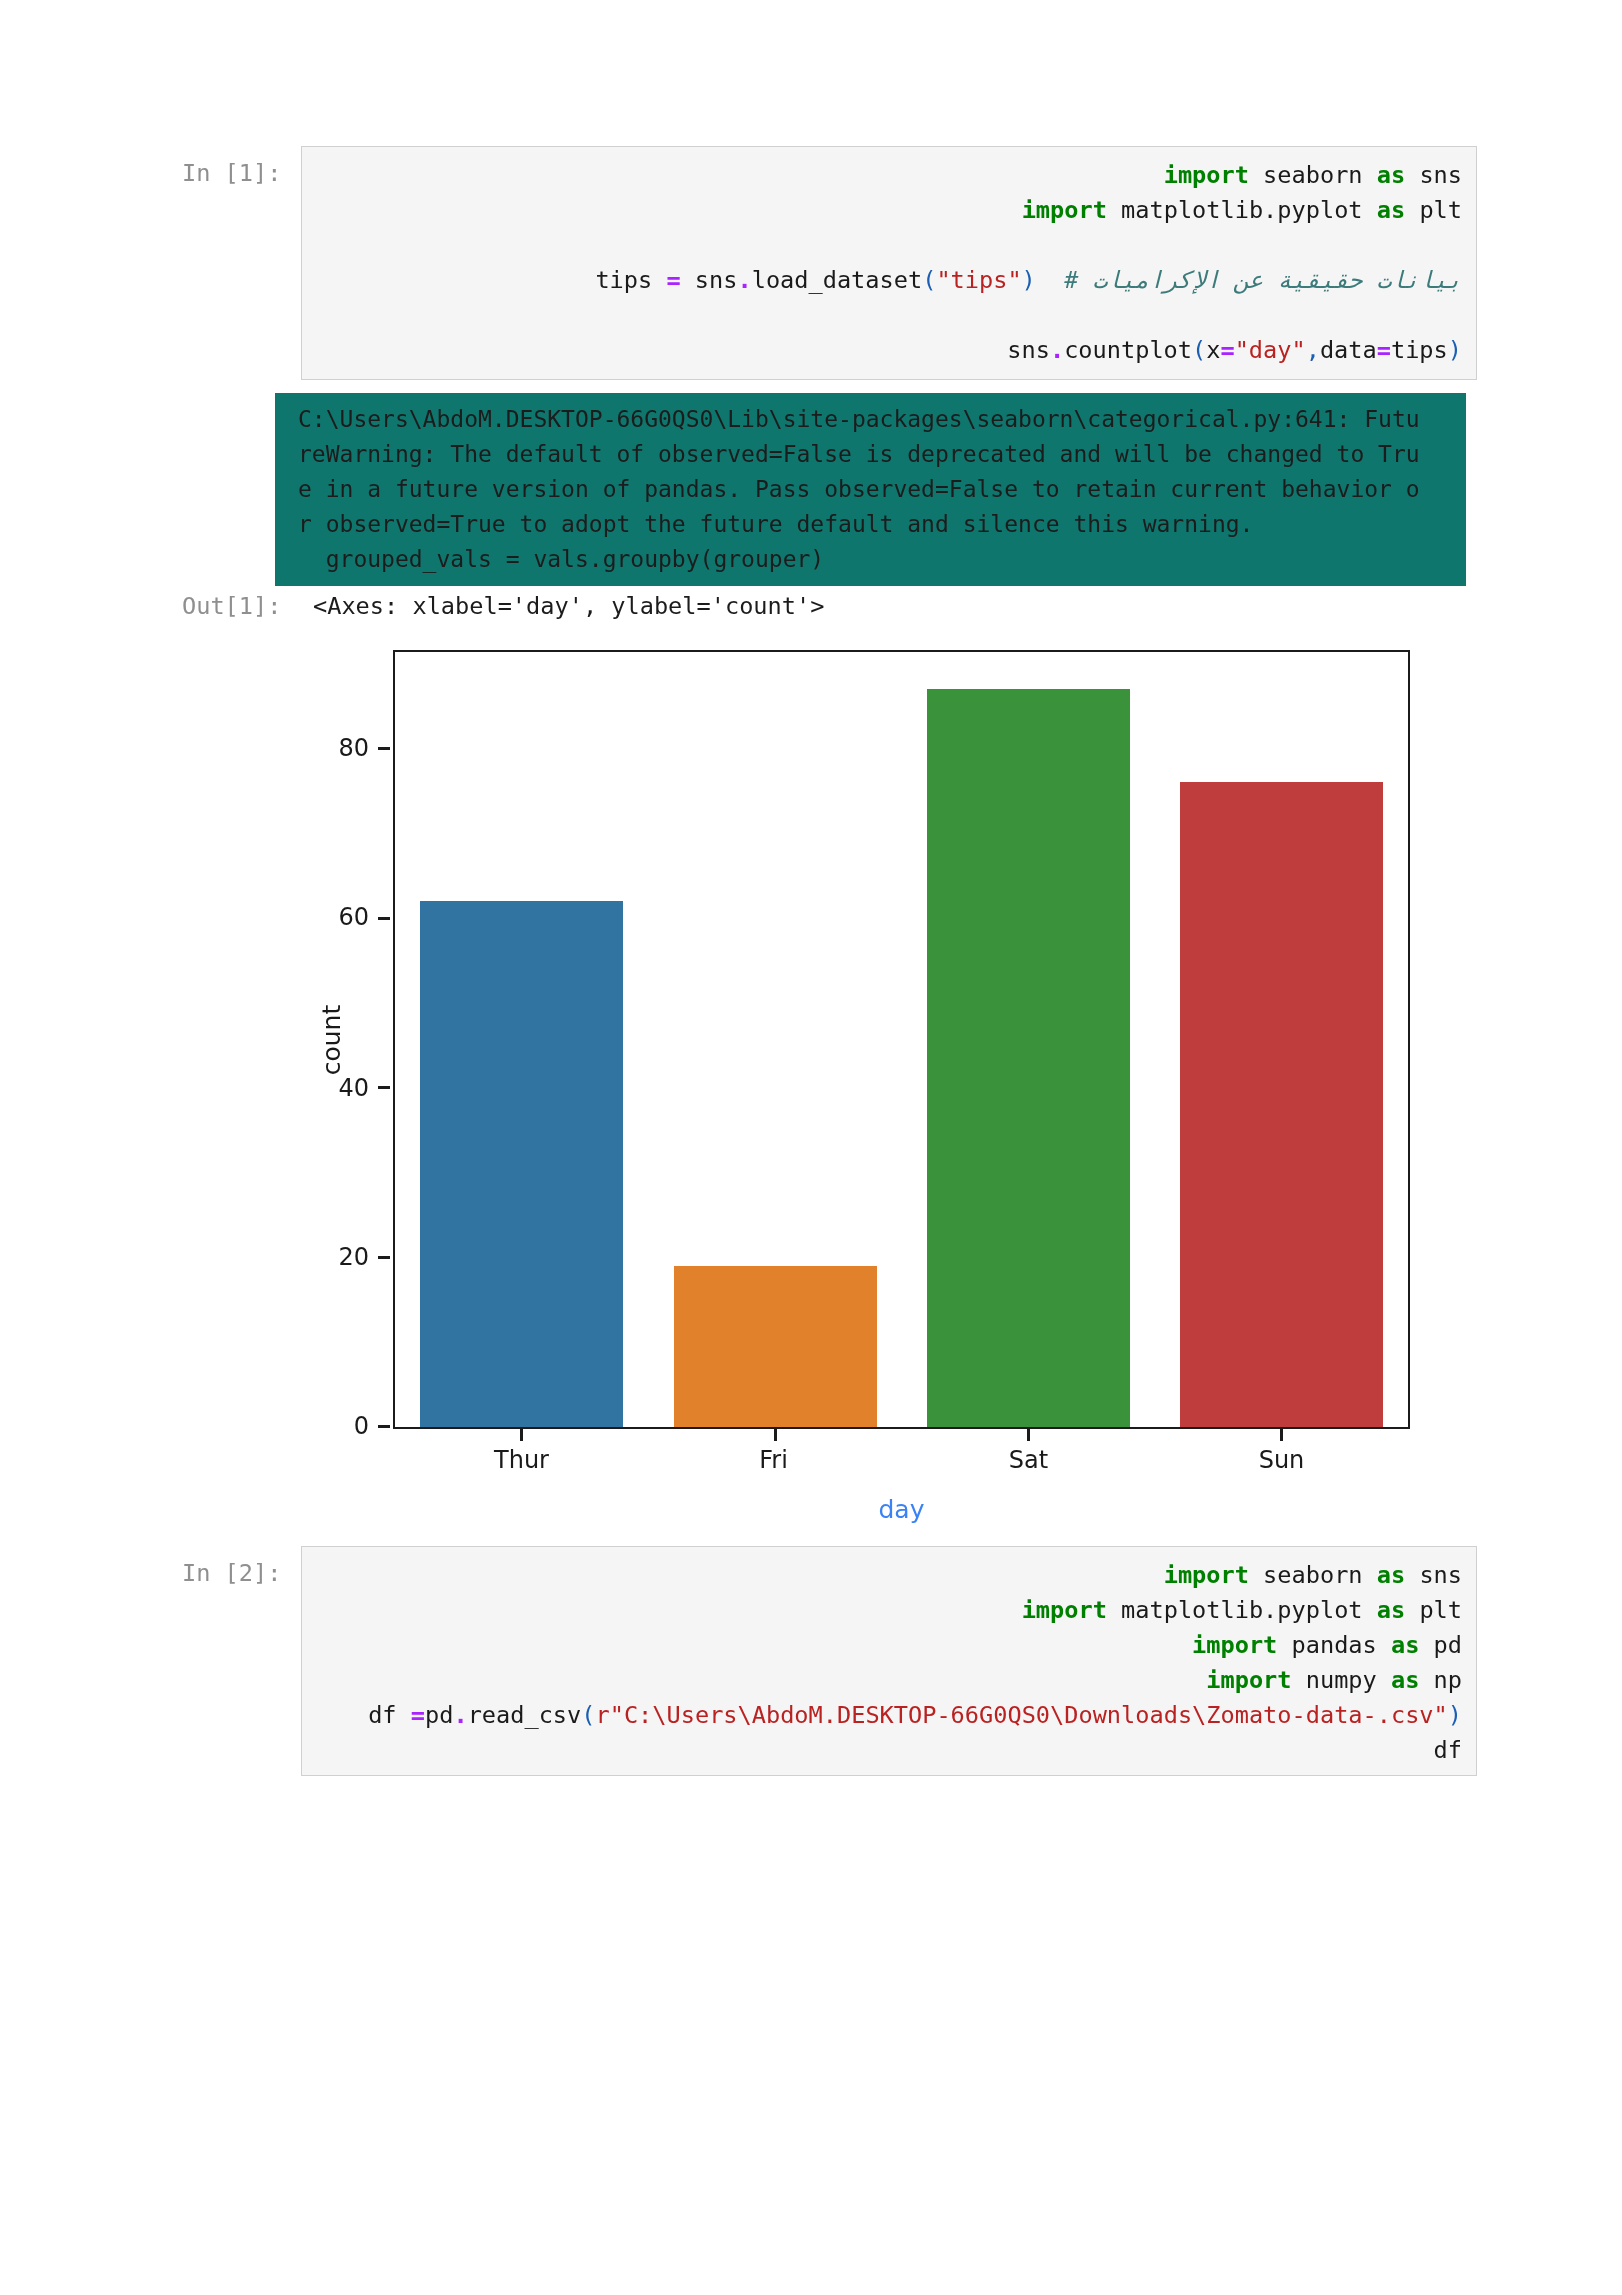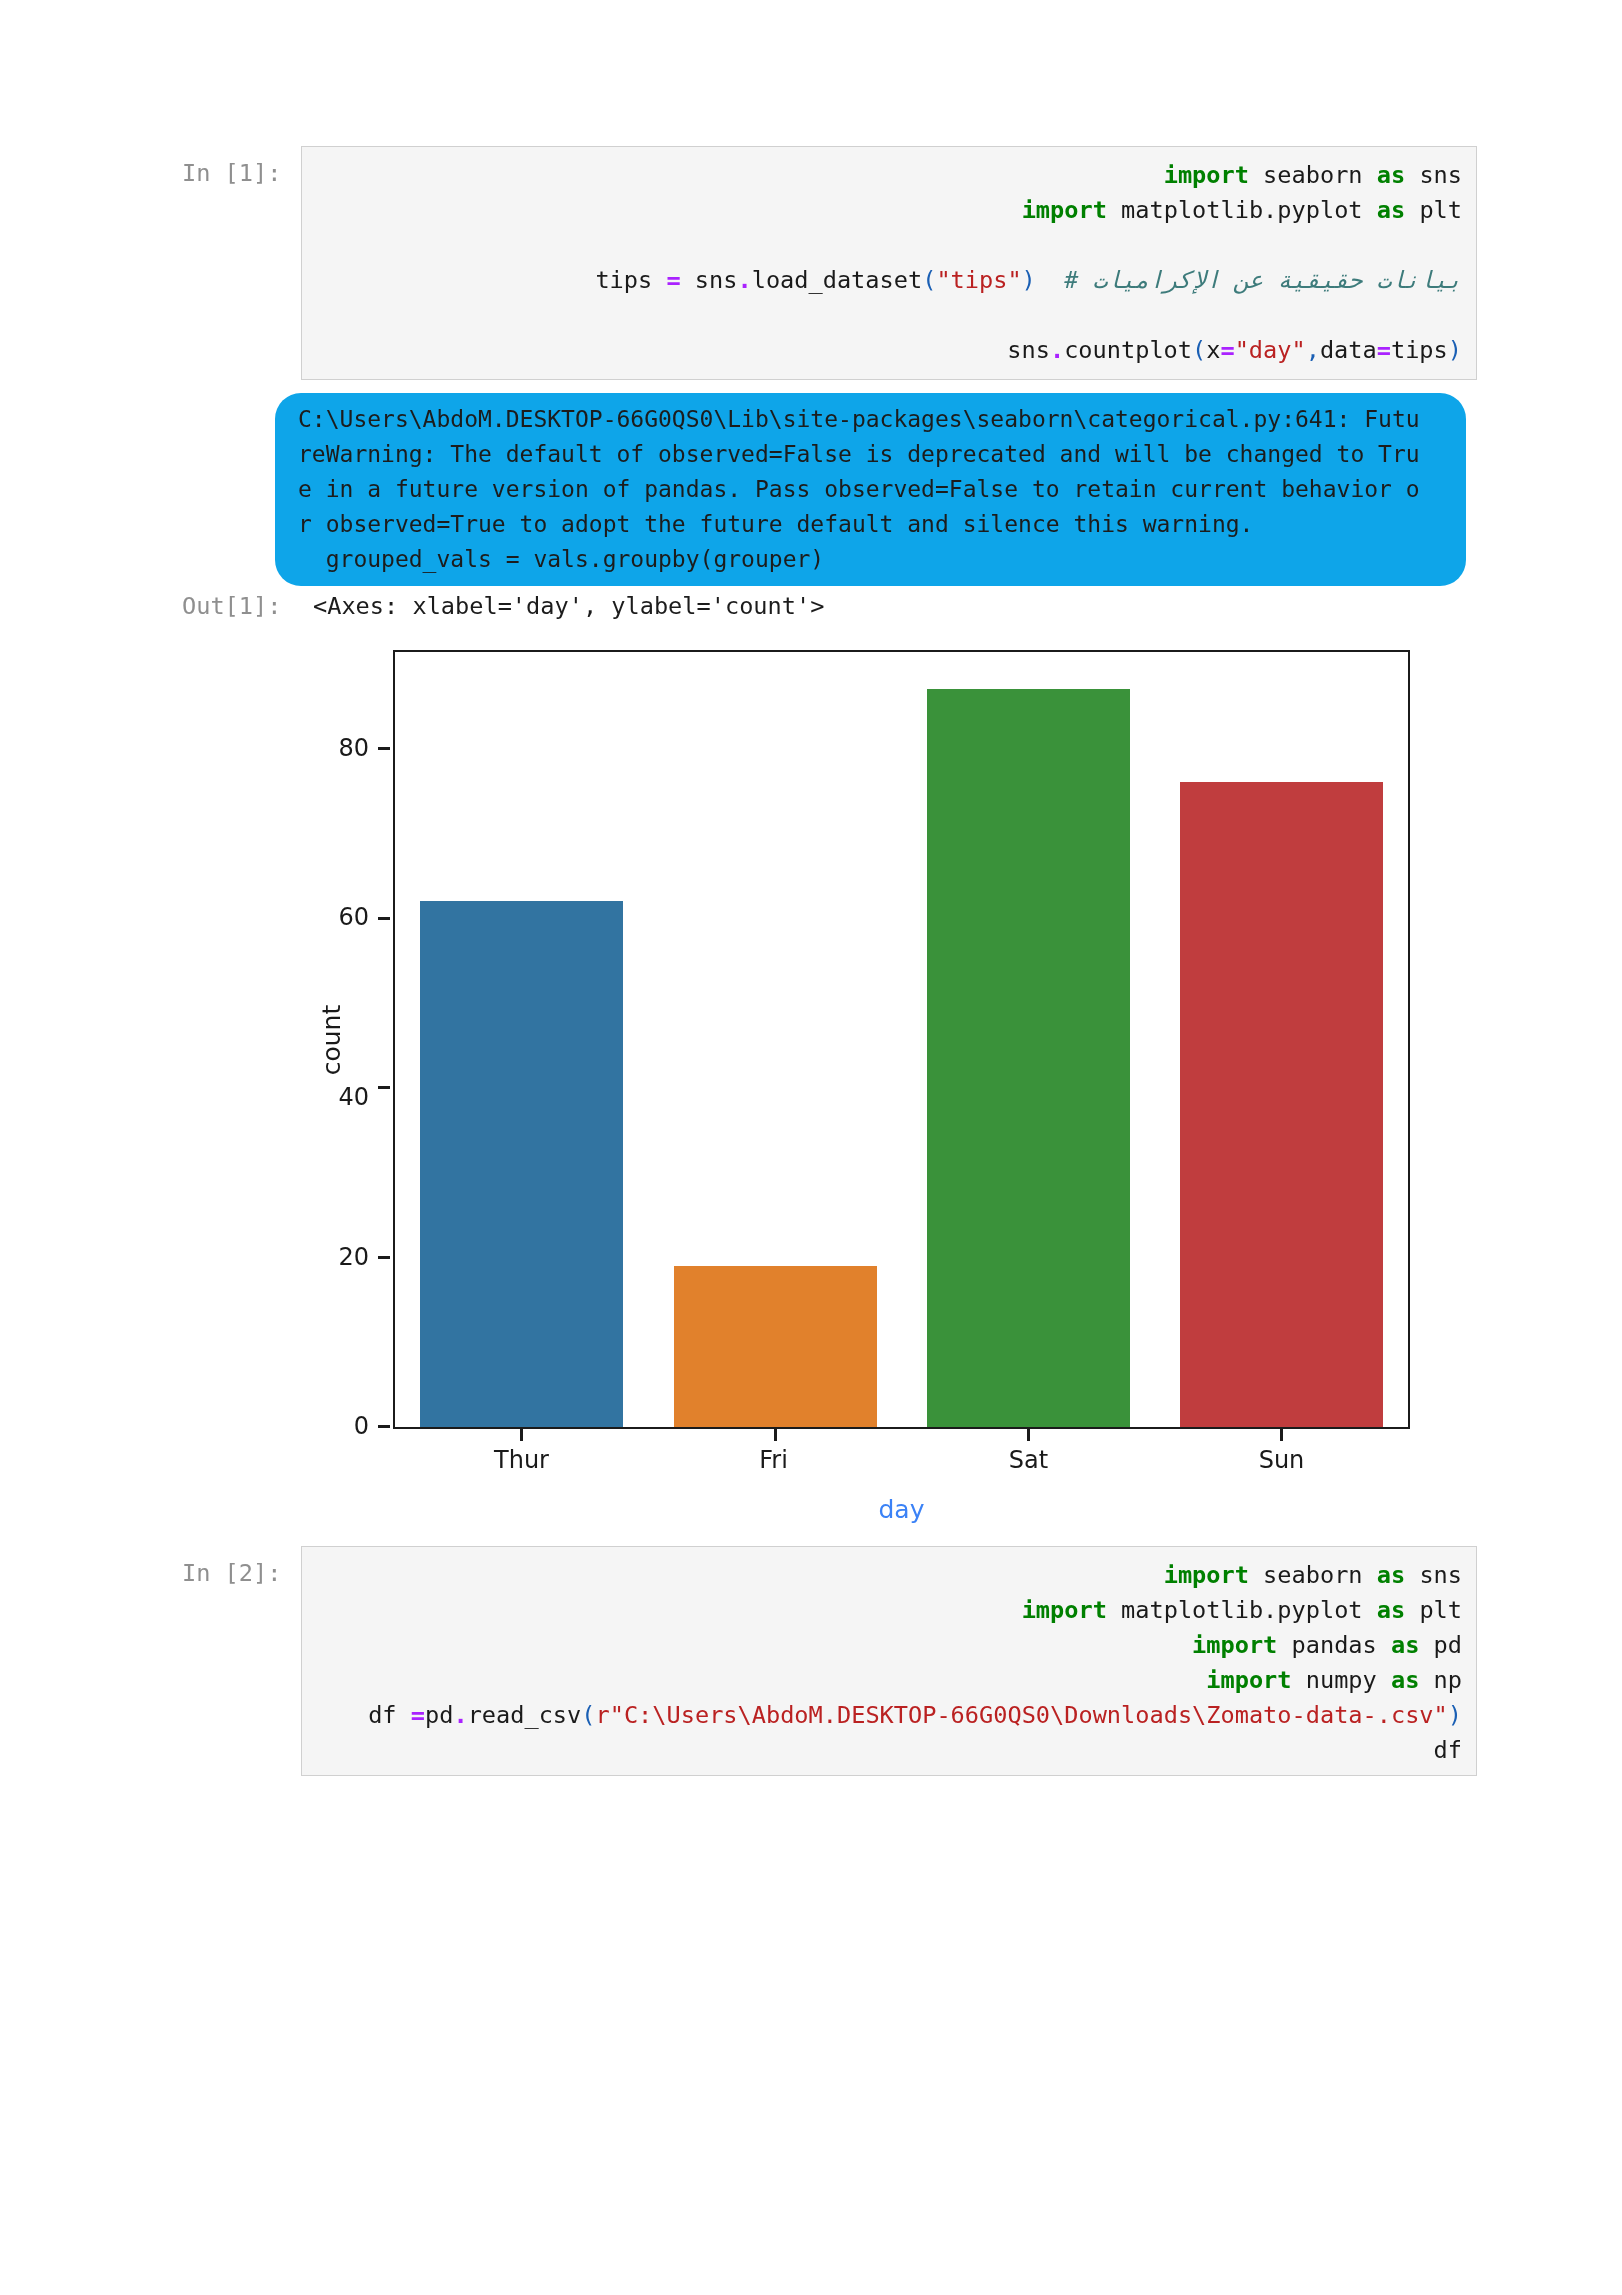--- a/index.html
+++ b/index.html
@@ -10,22 +10,22 @@
   .codebox{position:absolute;background:#f5f5f5;border:0.7px solid #d0d0d0;box-sizing:border-box;}
   .code-area{position:absolute;left:11.8px;top:10.5px;right:14px;text-align:right;}
   .code-line{white-space:pre;font-family:"DejaVu Sans Mono",monospace;font-size:23.6px;
              line-height:35px;height:35px;color:#1a1a1a;}
   .tk-k{color:#008000;font-weight:bold;}
   .tk-o{color:#AA22FF;font-weight:bold;}
   .tk-s{color:#BA2121;}
   .tk-p{color:#1a5fb4;}
   .tk-c{color:#3D7B7B;font-style:italic;}
   .tk-n{color:#1a1a1a;}
-  #warning-box{position:absolute;left:275px;top:393px;width:1191px;background:#0ea5e9;
-               box-sizing:border-box;padding:9.2px 6.5px 9.2px 23px;border-radius:26px;}
+  #warning-box{position:absolute;left:275px;top:393px;width:1191px;background:#0f766e;
+               box-sizing:border-box;padding:9.2px 6.5px 9.2px 23px;}
   .warn-line{white-space:pre;font-family:"DejaVu Sans Mono",monospace;font-size:23px;
              line-height:35px;color:#1c1c1c;}
   #out-row{position:absolute;left:0;top:592px;width:1622px;height:33px;}
   #out-value{position:absolute;left:313px;top:0;font-family:"DejaVu Sans Mono",monospace;
              font-size:23.6px;color:#1c1c1c;white-space:pre;}
   
   #figure{position:absolute;left:298px;top:628px;width:1171px;height:916px;}
   #axes{position:absolute;left:95px;top:22px;width:1013px;height:775px;
         border:2.6px solid #1b1b1b;background:#ffffff;}
   .bar{position:absolute;bottom:0;}
@@ -77,21 +77,21 @@
 
   <div id="figure">
     <div id="axes">
       <div id="ylabel">count</div>
       <div id="xlabel">day</div>
     <div class="ytick-mark" style="top: 773px;"></div>
         <div class="ytick-label" style="top: 760px;">0</div>
         <div class="ytick-mark" style="top: 604px;"></div>
         <div class="ytick-label" style="top: 591px;">20</div>
         <div class="ytick-mark" style="top: 434px;"></div>
-        <div class="ytick-label" style="top: 431px;">40</div>
+        <div class="ytick-label" style="top: 422px;">40</div>
         <div class="ytick-mark" style="top: 265px;"></div>
         <div class="ytick-label" style="top: 251px;">60</div>
         <div class="ytick-mark" style="top: 95px;"></div>
         <div class="ytick-label" style="top: 82px;">80</div>
         <div class="bar" style="left: 25px; width: 203px; height: 526px; background: rgb(50, 116, 161);"></div>
         <div class="xtick-mark" style="left: 125px;"></div>
         <div class="xtick-label" style="left: 48px;">Thur</div>
         <div class="bar" style="left: 279px; width: 203px; height: 161px; background: rgb(225, 129, 44);"></div>
         <div class="xtick-mark" style="left: 379px;"></div>
         <div class="xtick-label" style="left: 300px;">Fri</div>

